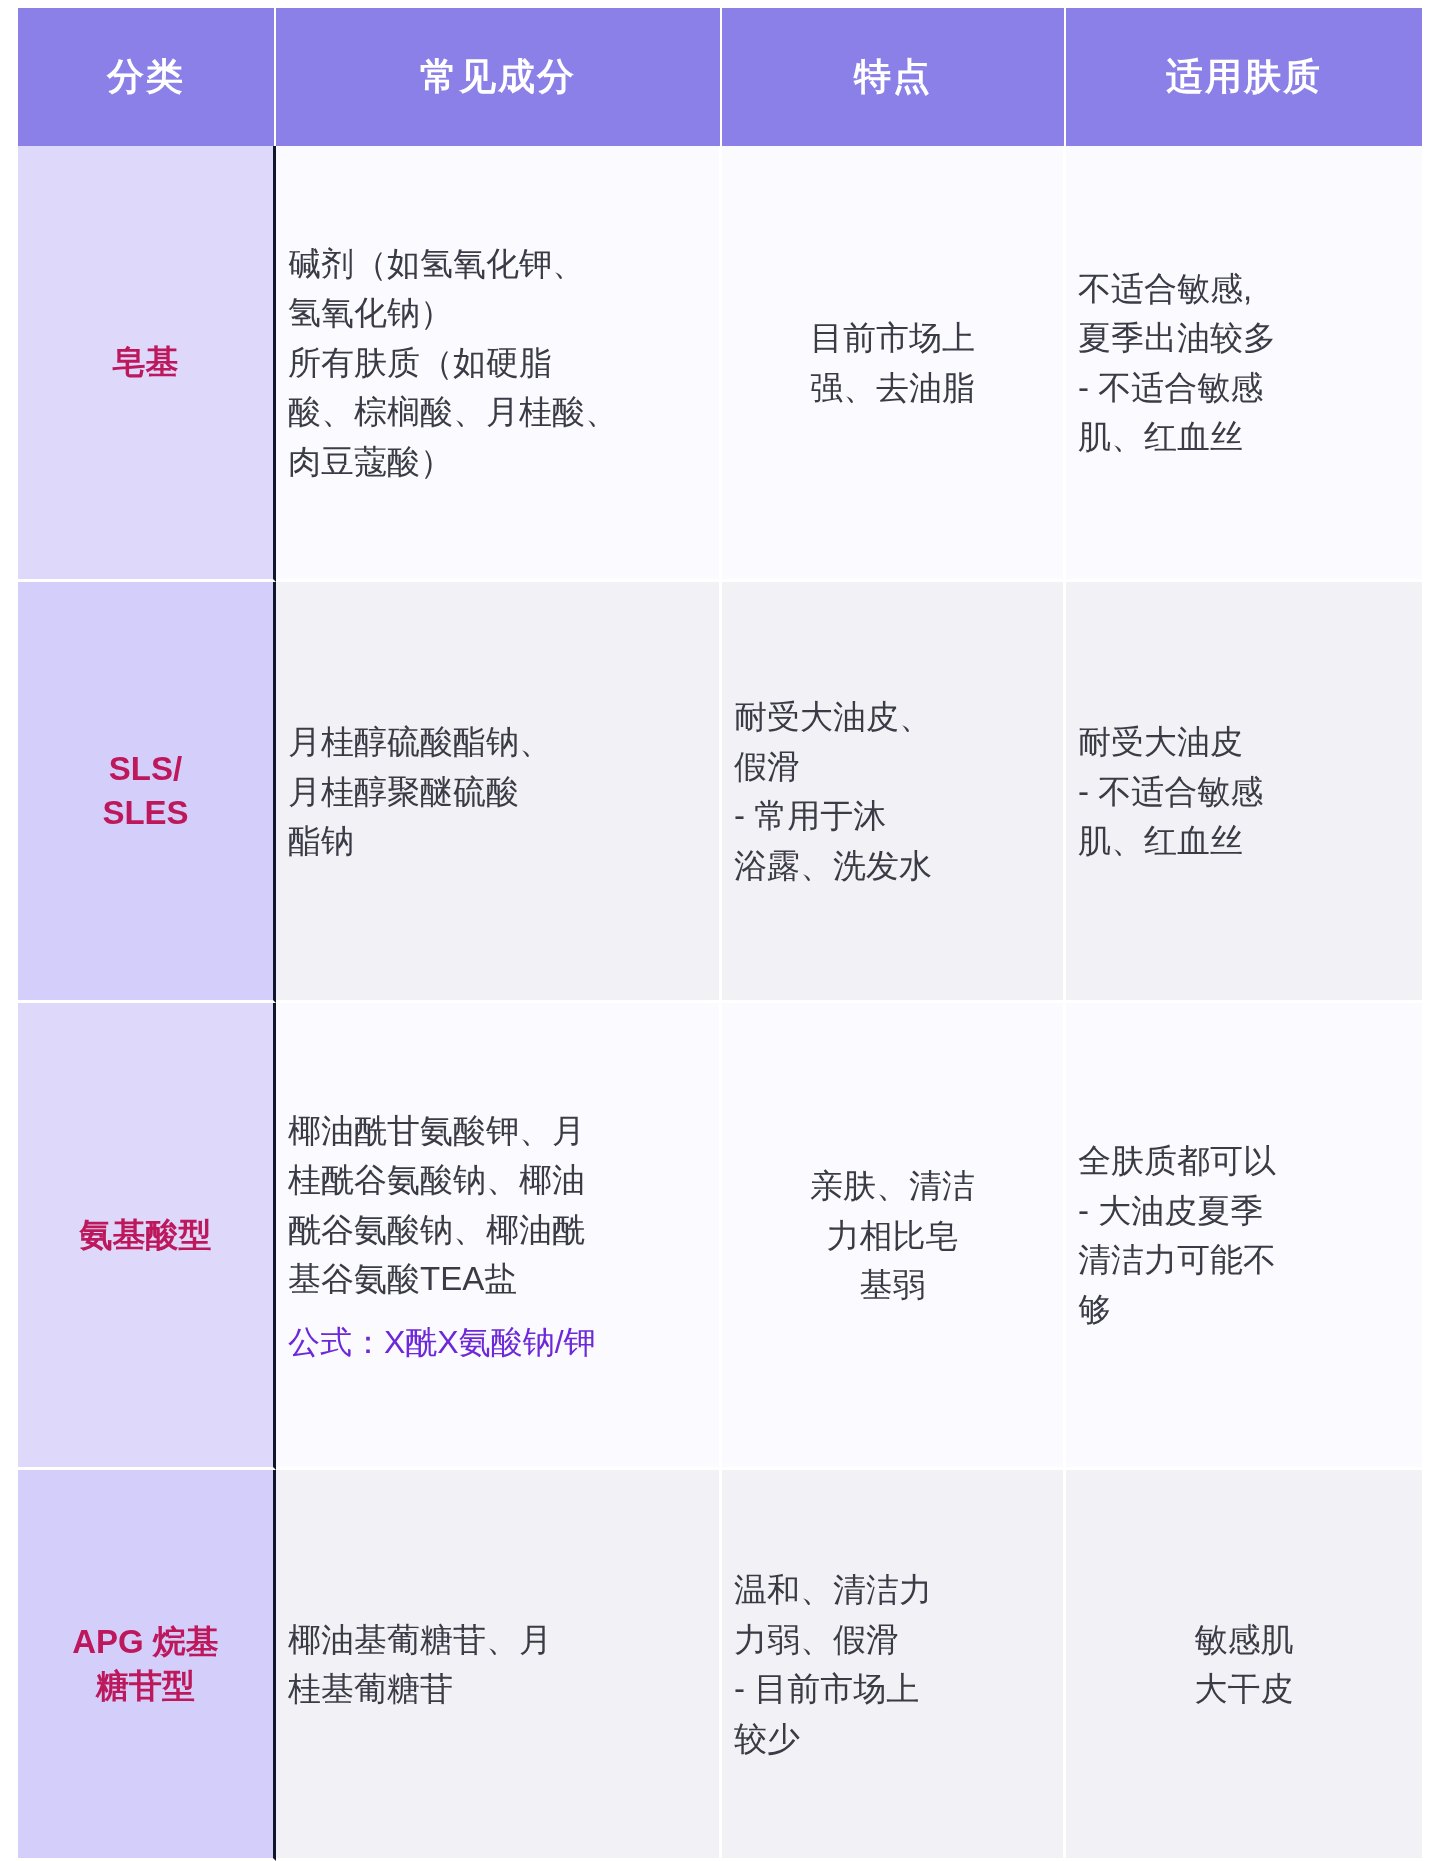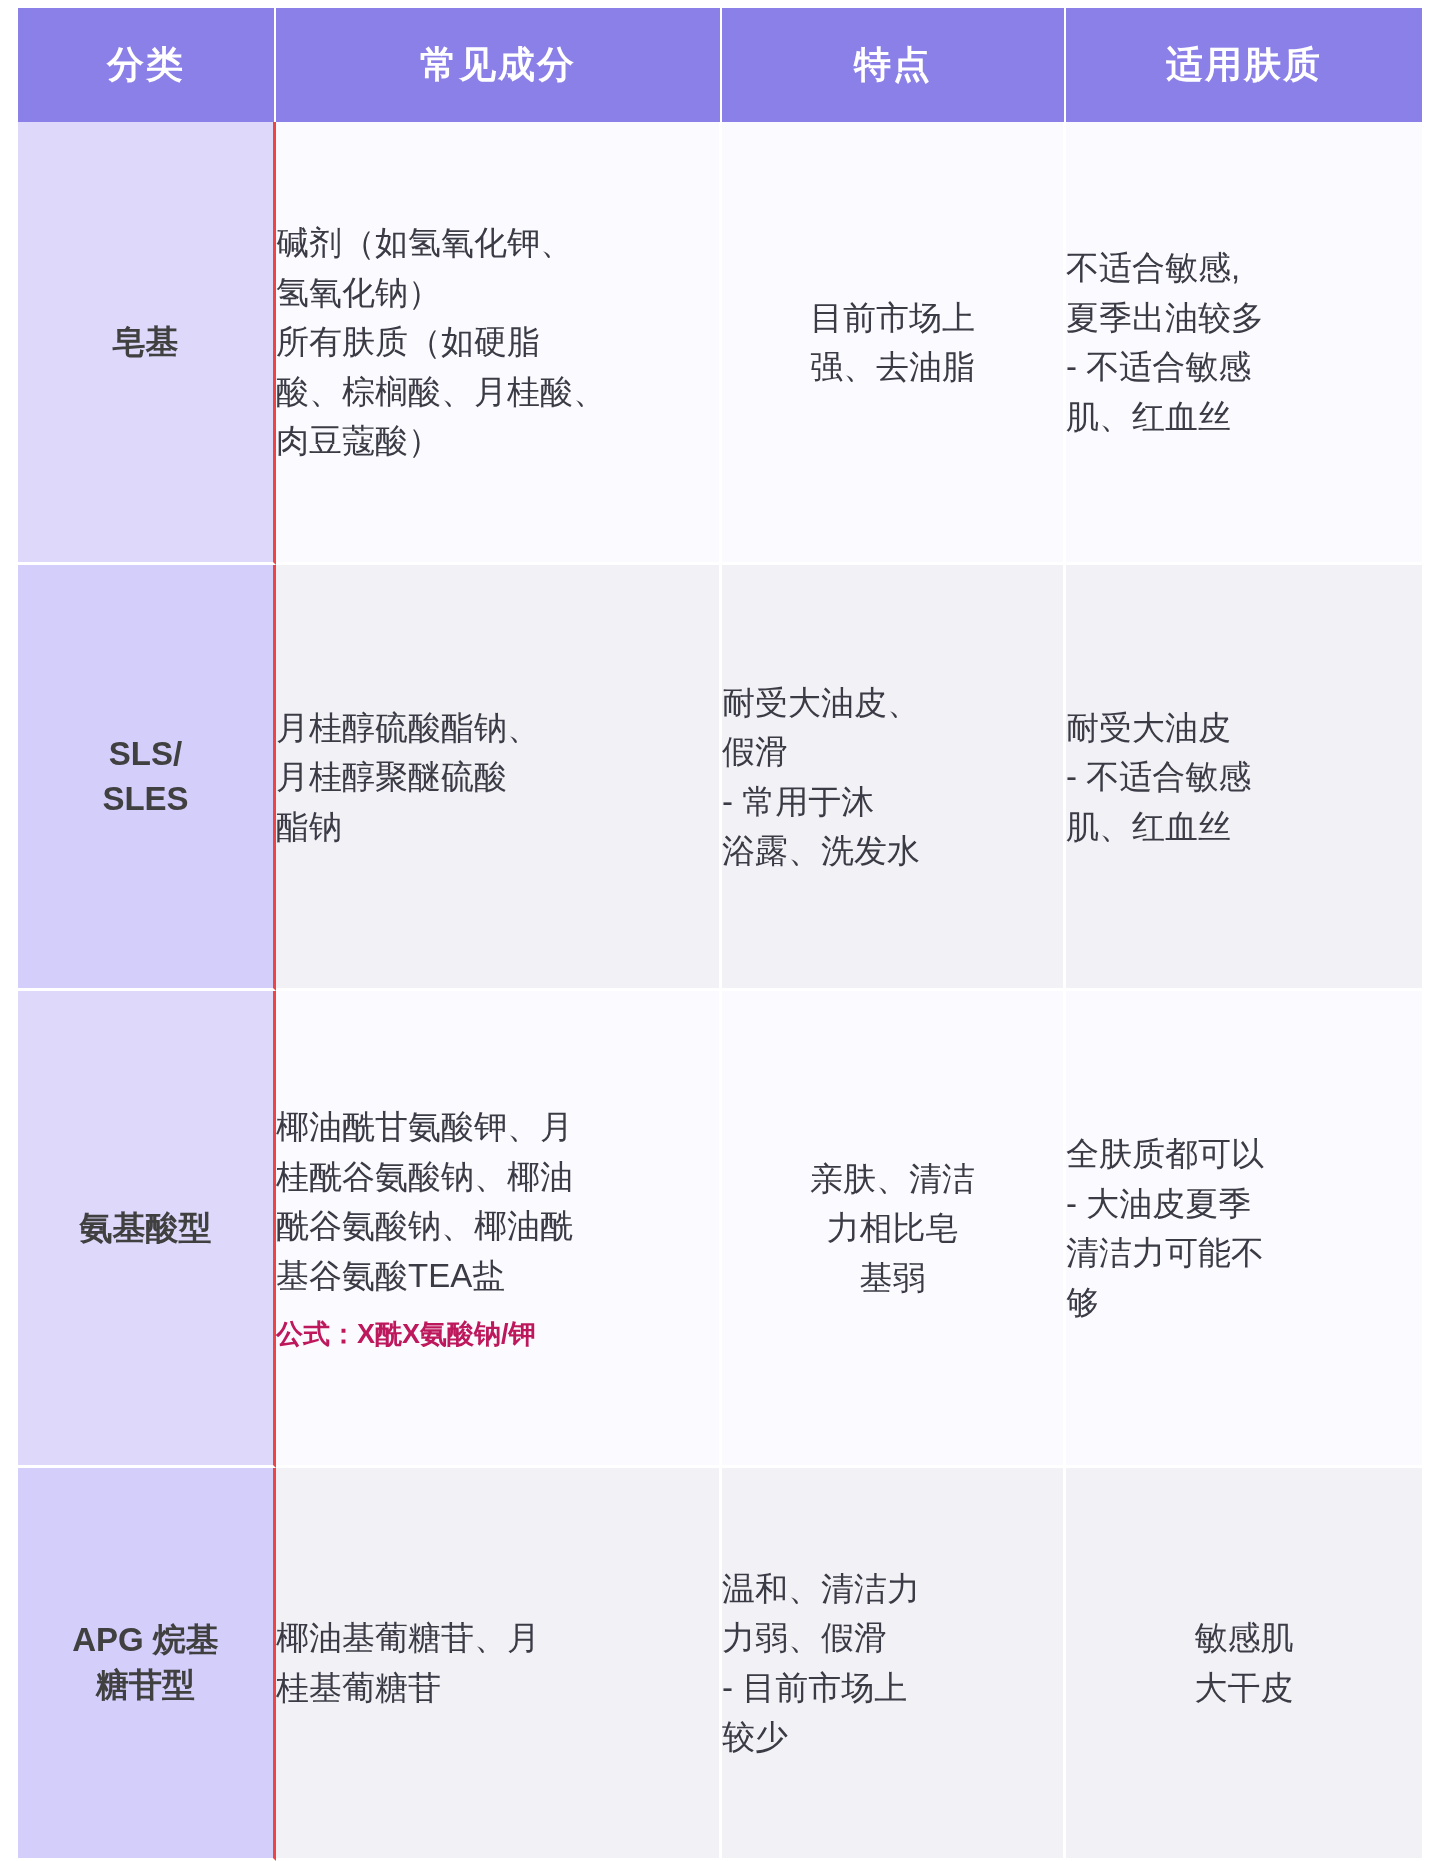--- a/index.html
+++ b/index.html
@@ -22,21 +22,21 @@
     justify-content: center;
   }
   table.cleanser-table {
     border-collapse: separate;
     border-spacing: 0;
     width: 1404px;
     table-layout: fixed;
   }
   table.cleanser-table th,
   table.cleanser-table td {
-    padding: 0;
+    padding: 12px;
     margin: 16px;
     vertical-align: middle;
   }
   
   col.c1 { width: 258px; }
   col.c2 { width: 446px; }
   col.c3 { width: 344px; }
   col.c4 { width: 356px; }
 
   
@@ -50,25 +50,25 @@
     letter-spacing: 2px;
     border-right: 2px solid #ffffff;
   }
   thead th:last-child { border-right: none; text-align: center; }
 
   
   td.cat {
     text-align: center;
     font-size: 33px;
     font-weight: bold;
-    color: #404040;
+    color: #be185d;
     line-height: 1.35;
     padding: 10px 6px;
     border-bottom: 3px solid #ffffff;
-    border-right: 3px solid #ef4444;
+    border-right: 3px solid #0f172a;
   }
   td.cat.shade-a { background: #ded9fb; }
   td.cat.shade-b { background: #d4cefa; }
 
   
   td.body-cell {
     font-size: 33px;
     color: #3b3b46;
     line-height: 1.5;
     padding: 18px 26px;
@@ -79,24 +79,23 @@
   td.body-cell.shade-a { background: #fbfaff; }
   td.body-cell.shade-b { background: #f2f1f6; }
 
   td.align-left { text-align: left; }
   td.align-center { text-align: center; }
 
   .cell-line { display: block; }
   .note {
     display: block;
     margin-top: 16px;
-    font-size: 27px;
-    color: #be185d;
+    font-size: 32px;
+    color: #6d28d9;
     line-height: 1.4;
-    font-weight: bold;
   }
 
   
   tr.r1 td { height: 318px; }
   tr.r2 td { height: 306px; }
   tr.r3 td { height: 342px; }
   tr.r4 td { height: 282px; }
   tr.r5 td { height: 218px; }
 </style>
 </head>

